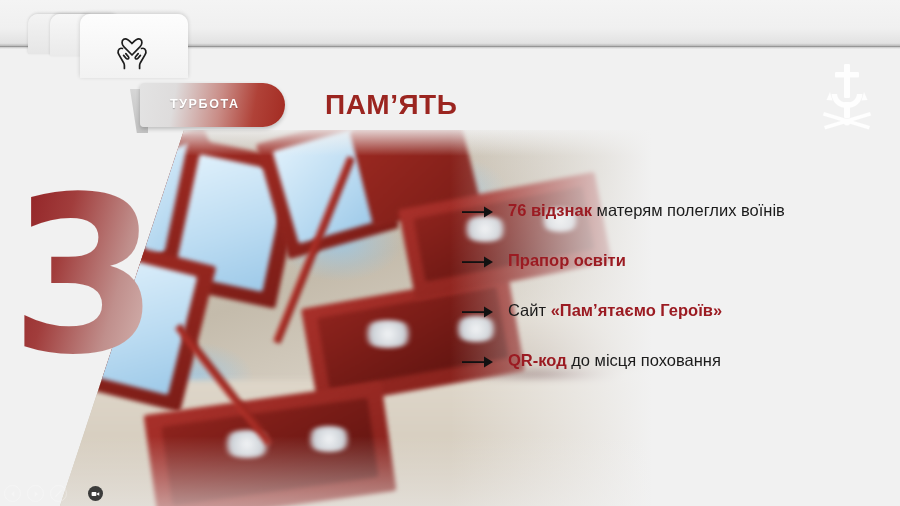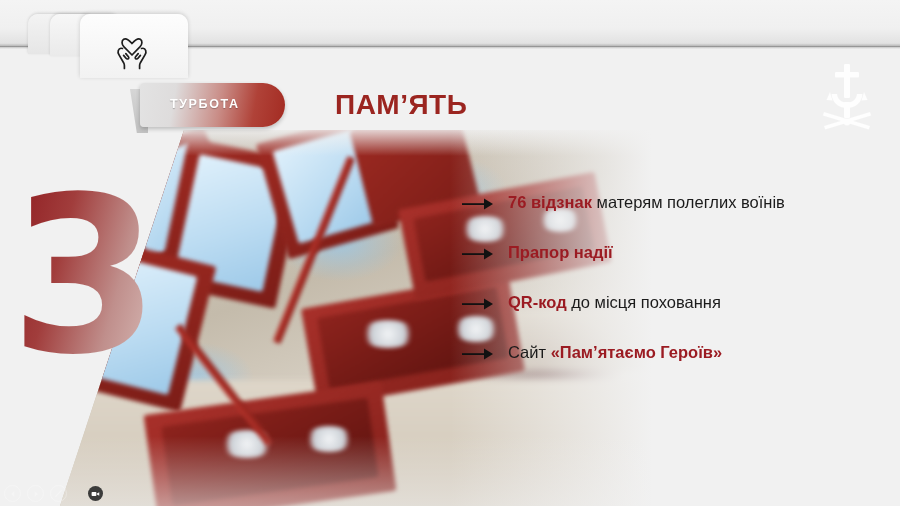--- a/index.html
+++ b/index.html
@@ -70,28 +70,28 @@
        background:linear-gradient(100deg,#e3e3e3 0%,#dedcdc 24%,#c98c86 55%,#b04238 78%,#a32b22 100%);
        box-shadow:0 2px 4px rgba(0,0,0,.22);}
   .badge-tail{position:absolute;left:0;top:6px;width:18px;height:44px;
        background:linear-gradient(180deg,#d6d6d6,#c2c2c2);
        -webkit-clip-path:polygon(0 0,100% 0,100% 100%,38% 100%);
        clip-path:polygon(0 0,100% 0,100% 100%,38% 100%);}
   .badge-text{position:absolute;left:40px;top:14px;color:#ffffff;font-size:12.5px;
        font-weight:700;letter-spacing:1.6px;text-shadow:0 1px 1px rgba(0,0,0,.25);}
 
   
-  .title{position:absolute;left:335px;top:89px;font-size:28px;font-weight:700;
+  .title{position:absolute;left:325px;top:89px;font-size:28px;font-weight:700;
          letter-spacing:.5px;color:#9b2520;}
 
   
   .emblem{position:absolute;right:22px;top:62px;width:62px;height:72px;opacity:.95;}
 
   
-  .list{position:absolute;left:462px;top:192px;width:430px;}
+  .list{position:absolute;left:462px;top:200px;width:430px;}
   .item{position:relative;height:50px;display:flex;align-items:flex-start;}
   .arrow{position:absolute;left:0;top:4px;width:34px;height:16px;}
   .itext{margin-left:46px;font-size:16.5px;line-height:20px;color:#1b1b1b;
          white-space:nowrap;}
   .itext .hl{color:#9b1b22;font-weight:700;}
 
   
   .controls{position:absolute;left:4px;bottom:4px;display:flex;align-items:center;gap:6px;opacity:.30;}
   .ctl{width:15px;height:15px;border-radius:50%;border:1.4px solid #ffffff;
        display:flex;align-items:center;justify-content:center;}
@@ -201,41 +201,41 @@
     </div>
 
 
     <div class="item">
       <span class="arrow">
         <svg viewBox="0 0 34 16" width="34" height="16">
             <path d="M0 7.2h24v1.8H0z" fill="#111"></path>
             <path d="M22 2.6L31 8l-9 5.4z" fill="#111"></path>
           </svg>
       </span>
-      <span class="itext"><span class="lead"></span><span class="hl">Прапор надії</span><span></span></span>
+      <span class="itext"><span class="lead"></span><span class="hl">Прапор освіти</span><span></span></span>
+    </div>
+
+    <div class="item">
+      <span class="arrow">
+        <svg viewBox="0 0 34 16" width="34" height="16">
+            <path d="M0 7.2h24v1.8H0z" fill="#111"></path>
+            <path d="M22 2.6L31 8l-9 5.4z" fill="#111"></path>
+          </svg>
+      </span>
+      <span class="itext"><span class="lead">Сайт </span><span class="hl">«Пам’ятаємо Героїв»</span><span></span></span>
     </div>
 
     <div class="item">
       <span class="arrow">
         <svg viewBox="0 0 34 16" width="34" height="16">
             <path d="M0 7.2h24v1.8H0z" fill="#111"></path>
             <path d="M22 2.6L31 8l-9 5.4z" fill="#111"></path>
           </svg>
       </span>
       <span class="itext"><span class="lead"></span><span class="hl">QR-код</span><span> до місця поховання</span></span>
-    </div>
-
-    <div class="item">
-      <span class="arrow">
-        <svg viewBox="0 0 34 16" width="34" height="16">
-            <path d="M0 7.2h24v1.8H0z" fill="#111"></path>
-            <path d="M22 2.6L31 8l-9 5.4z" fill="#111"></path>
-          </svg>
-      </span>
-      <span class="itext"><span class="lead">Сайт </span><span class="hl">«Пам’ятаємо Героїв»</span><span></span></span>
     </div>
 
   </div>
 
   <div class="controls">
     <span class="ctl">
       <svg viewBox="0 0 10 10" width="8" height="8">
           <path d="M6.5 1.6L3 5l3.5 3.4z" fill="#fff"></path>
         </svg>
     </span>

